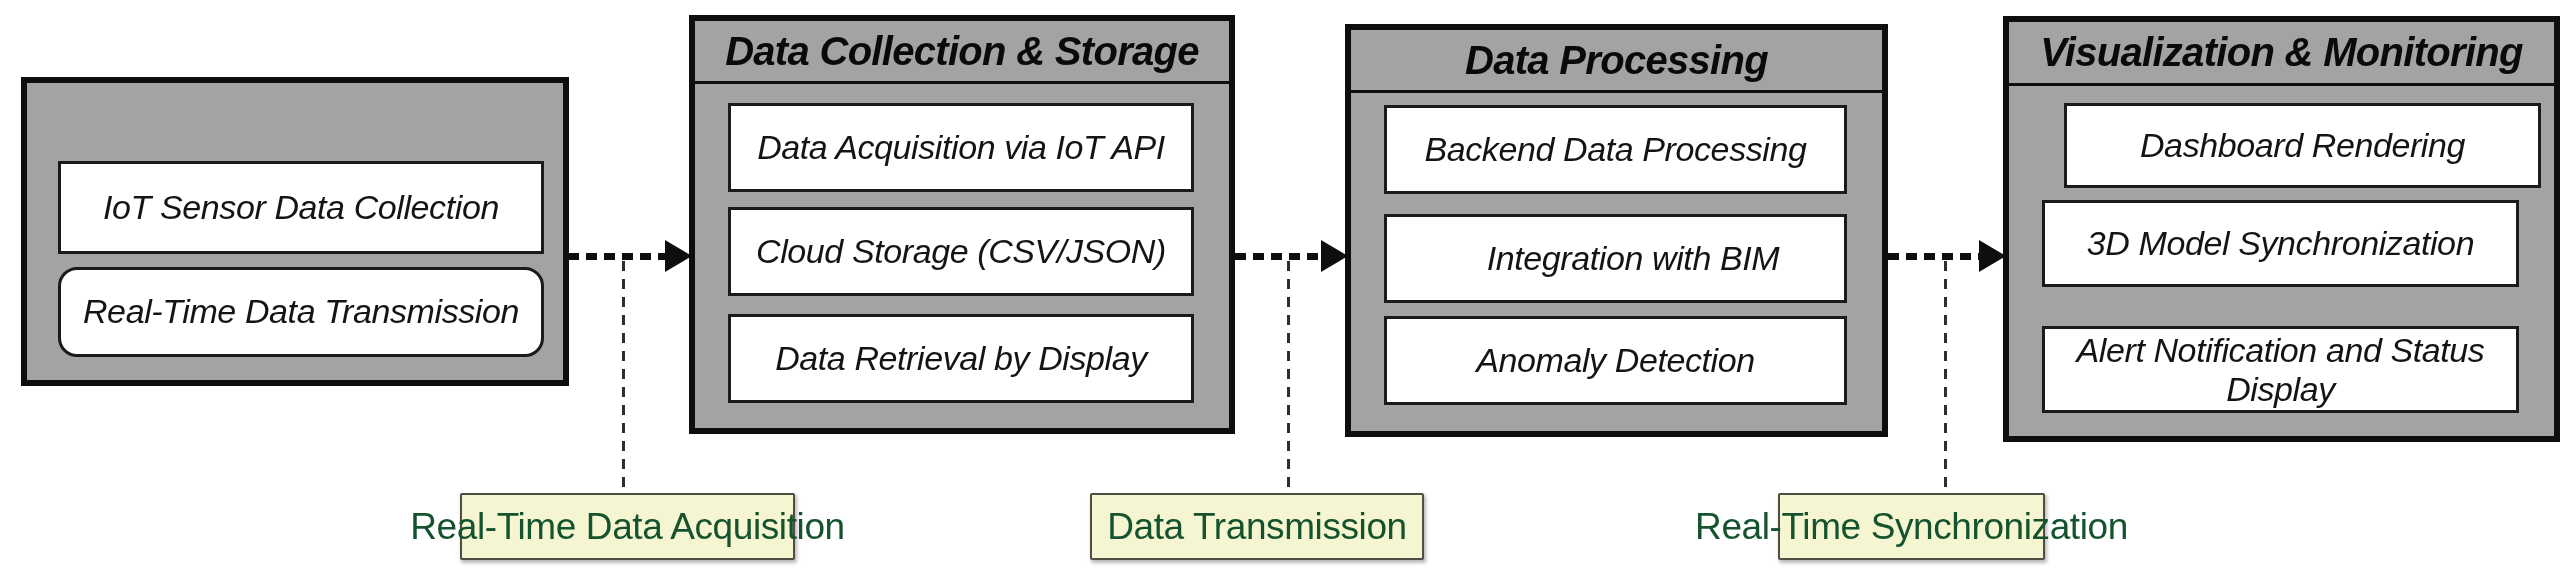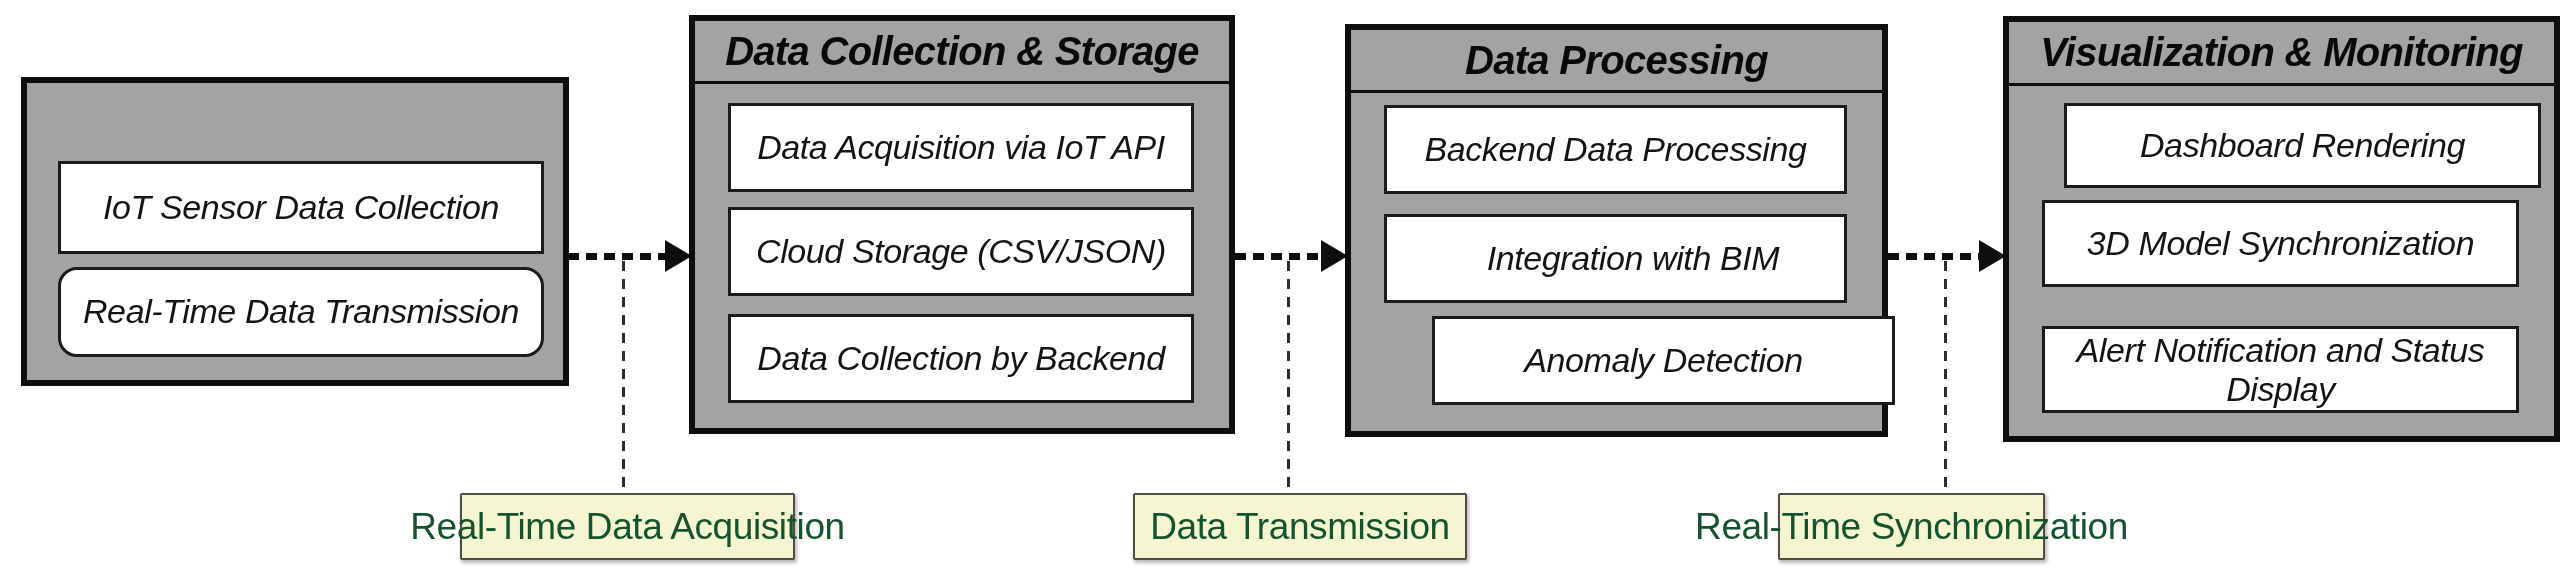--- a/index.html
+++ b/index.html
@@ -73,28 +73,28 @@
 
   <div class="group" style="left:21px;top:77px;width:548px;height:309px;">
     <div class="item" style="left:31px;top:78px;width:486px;height:93px;">IoT Sensor Data Collection</div>
     <div class="item" style="left:31px;top:184px;width:486px;height:90px;border-radius:19px;">Real-Time Data Transmission</div>
   </div>
 
   <div class="group" style="left:689px;top:15px;width:546px;height:419px;">
     <div class="group-title" style="height:63px;">Data Collection &amp; Storage</div>
     <div class="item" style="left:33px;top:82px;width:466px;height:89px;">Data Acquisition via IoT API</div>
     <div class="item" style="left:33px;top:186px;width:466px;height:89px;">Cloud Storage (CSV/JSON)</div>
-    <div class="item" style="left:33px;top:293px;width:466px;height:89px;">Data Collection by Backend</div>
+    <div class="item" style="left:33px;top:293px;width:466px;height:89px;">Data Retrieval by Display</div>
   </div>
 
   <div class="group" style="left:1345px;top:24px;width:543px;height:413px;">
     <div class="group-title" style="height:63px;">Data Processing</div>
     <div class="item" style="left:33px;top:75px;width:463px;height:89px;">Backend Data Processing</div>
     <div class="item" style="left:33px;top:184px;width:463px;height:89px;padding-left:35px;">Integration with BIM</div>
-    <div class="item" style="left:33px;top:286px;width:463px;height:89px;margin-left:48px;">Anomaly Detection</div>
+    <div class="item" style="left:33px;top:286px;width:463px;height:89px;">Anomaly Detection</div>
   </div>
 
   <div class="group" style="left:2003px;top:16.3px;width:557px;height:426px;">
     <div class="group-title" style="height:64px;">Visualization &amp; Monitoring</div>
     <div class="item" style="left:33px;top:81px;width:477px;height:85px;margin-left:22px;">Dashboard Rendering</div>
     <div class="item" style="left:33px;top:178px;width:477px;height:87px;">3D Model Synchronization</div>
     <div class="item" style="left:33px;top:304px;width:477px;height:87px;">
       <span class="narrow">Alert Notification and Status Display</span>
     </div>
   </div>
@@ -112,17 +112,17 @@
   <div class="arrow" style="left:1888px;top:240px;width:115px;">
     <div class="arrow-line"></div>
     <div class="arrow-head"></div>
   </div>
 
   <div class="drop-line" style="left:622px;"></div>
   <div class="drop-line" style="left:1287px;"></div>
   <div class="drop-line" style="left:1944px;"></div>
 
   <div class="flow-label" style="left:460px;width:335px;">Real-Time Data Acquisition</div>
-  <div class="flow-label" style="left:1133px;width:334px;">Data Transmission</div>
+  <div class="flow-label" style="left:1090px;width:334px;">Data Transmission</div>
   <div class="flow-label" style="left:1778px;width:267px;">Real-Time Synchronization</div>
 
 </div>
 
 
 </body></html>

